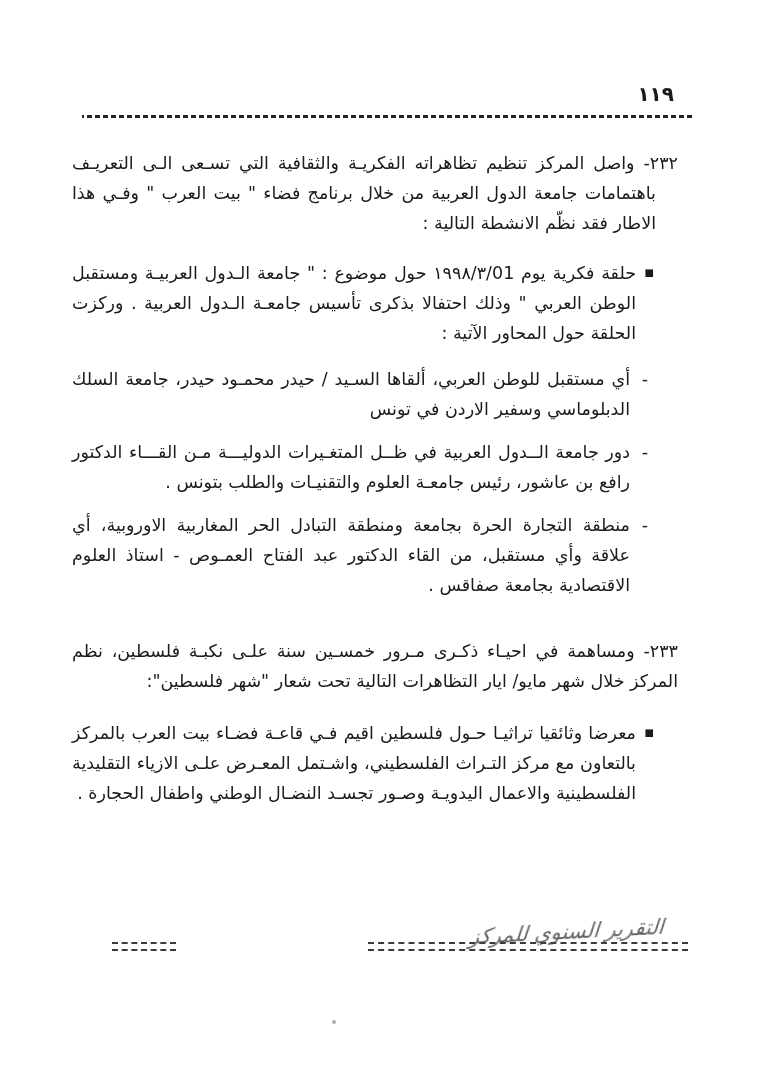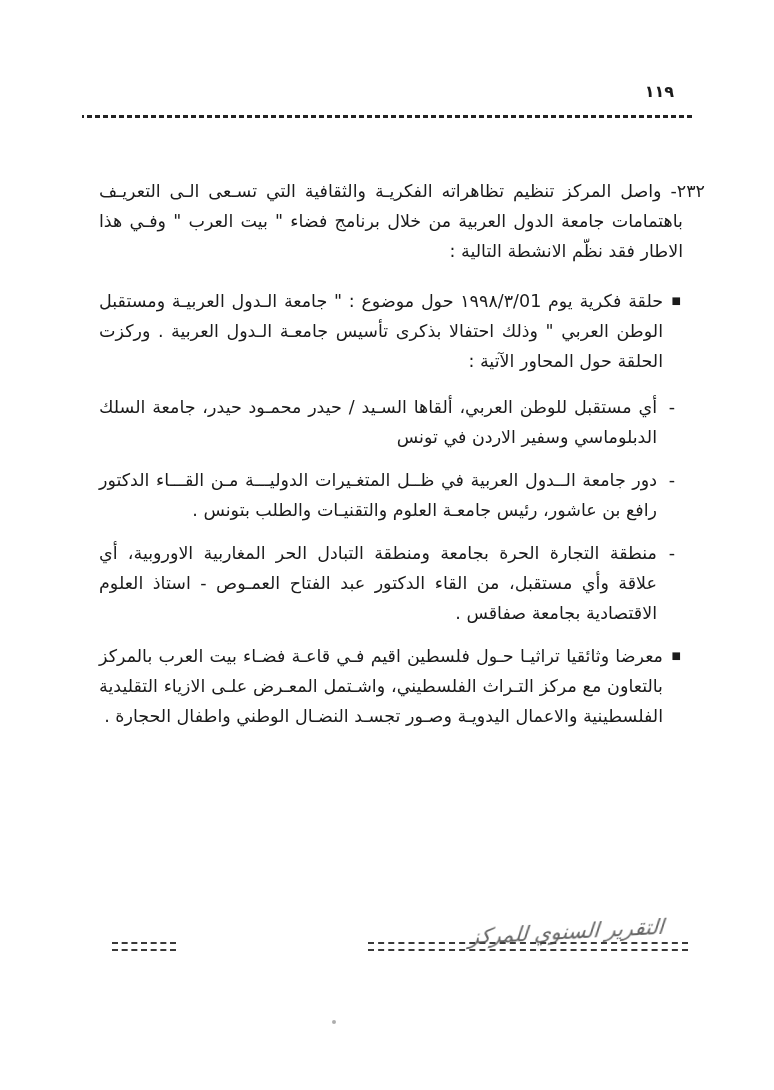--- a/index.html
+++ b/index.html
@@ -8,29 +8,29 @@
     width:774px; height:1090px;
     margin:0 auto;
     background:#ffffff;
     font-family:"DejaVu Sans", sans-serif;
     color:#1b1b1b;
     direction:rtl;
     overflow:hidden;
   }
   .page-number {
     position:absolute; top:82px; right:100px;
-    font-size:16px; font-weight:600; letter-spacing:3px;
+    font-size:20px; font-weight:600; letter-spacing:3px;
   }
   .top-rule {
     position:absolute; top:115px; right:82px; width:610px; height:3px;
     background:repeating-linear-gradient(to left, #222 0 5px, transparent 5px 8px);
   }
   .content {
-    position:absolute; top:148px; right:69px; width:606px;
-    font-size:17.5px; line-height:30px; text-align:justify;margin-top:28px;
+    position:absolute; top:148px; right:96px; width:606px;
+    font-size:17.5px; line-height:30px; text-align:justify;
   }
   .para-hang { padding-right:22px; text-indent:-22px; }
   .para-232 { margin-bottom:20px; }
   .para-233 { margin-top:36px; margin-bottom:22px; }
   .pnum { font-weight:500; }
   .bullet { display:flex; margin-right:24px; margin-bottom:16px; }
   .bmark { flex:0 0 18px; font-size:10px; line-height:30px; }
   .btext { flex:1; text-align:justify; }
   .dash-list { margin-top:8px; }
   .dash { display:flex; margin-right:30px; margin-bottom:13px; }
@@ -89,20 +89,24 @@
         <div class="dtext">دور جامعة الــدول العربية في ظــل المتغـيرات الدوليـــة مـن القـــاء الدكتور رافع بن عاشور، رئيس جامعـة العلوم والتقنيـات والطلب بتونس .</div>
       </div>
 
       <div class="dash">
         <span class="dmark">-</span>
         <div class="dtext">منطقة التجارة الحرة بجامعة ومنطقة التبادل الحر المغاربية الاوروبية، أي علاقة وأي مستقبل، من القاء الدكتور عبد الفتاح العمـوص - استاذ العلوم الاقتصادية بجامعة صفاقس .</div>
       </div>
 
     </div>
 
+    <div class="para-233">
+      <span class="pnum">٢٣٣-</span>
+      <span>ومساهمة في احيـاء ذكـرى مـرور خمسـين سنة علـى نكبـة فلسطين، نظم المركز خلال شهر مايو/ ايار التظاهرات التالية تحت شعار "شهر فلسطين":</span>
+    </div>
 
     <div class="bullet">
       <span class="bmark">■</span>
       <div class="btext">معرضا وثائقيا تراثيـا حـول فلسطين اقيم فـي قاعـة فضـاء بيت العرب بالمركز بالتعاون مع مركز التـراث الفلسطيني، واشـتمل المعـرض علـى الازياء التقليدية الفلسطينية والاعمال اليدويـة وصـور تجسـد النضـال الوطني واطفال الحجارة .</div>
     </div>
 
   </div>
 
   <div class="footer-dash-left"></div>
   <div class="footer-dash-right"></div>

